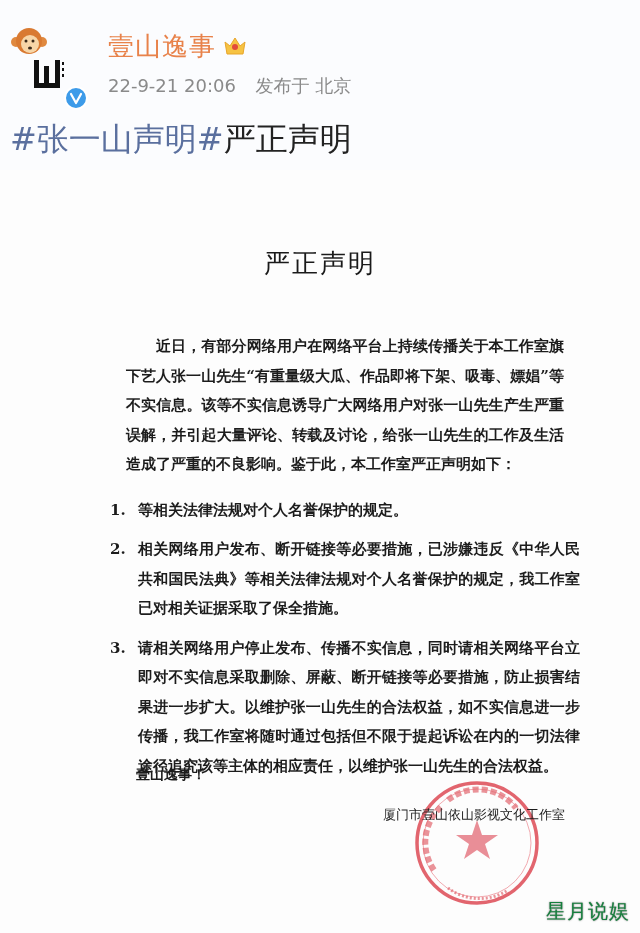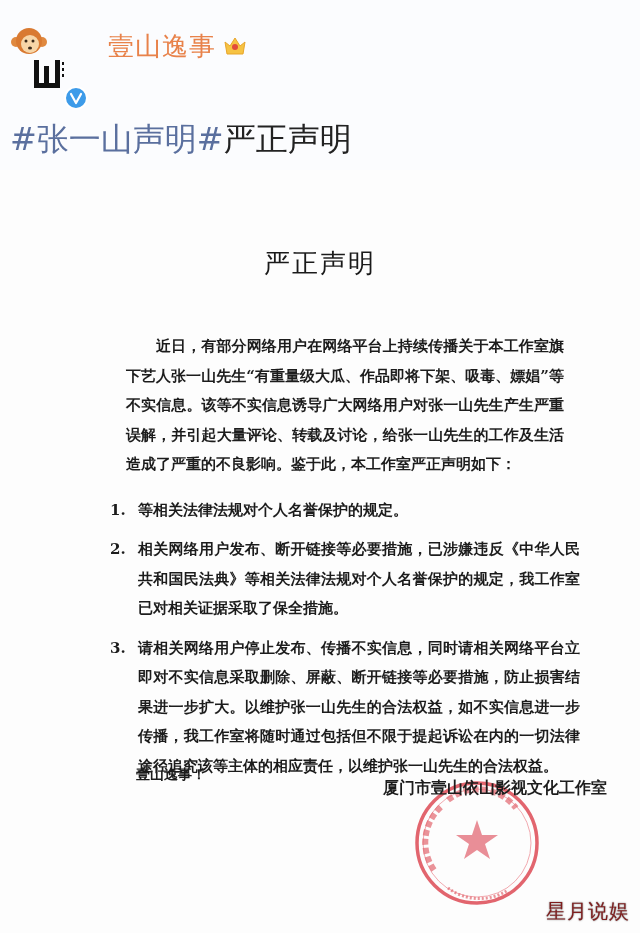--- a/index.html
+++ b/index.html
@@ -115,24 +115,24 @@
     .closing {
       position: absolute;
       left: 136px; top: 596px;
       font-family: "DejaVu Serif", "Liberation Serif", serif;
       font-weight: bold;
       font-size: 14px;
       color: #1c1c1c;
     }
     .signature {
       position: absolute;
-      left: 383px; top: 608px;
-      font-family: "DejaVu Serif", "Liberation Serif", serif;
-      font-weight: bold;
-      font-size: 16px;
+      left: 383px; top: 636px;
+      font-family: "DejaVu Serif", "Liberation Serif", serif;
+      font-weight: normal;
+      font-size: 13px;
       color: #1c1c1c;
       white-space: nowrap;
     }
     .date {
       position: absolute;
       left: 418px; top: 680px;
       font-family: "DejaVu Serif", "Liberation Serif", serif;
       font-weight: bold;
       font-size: 14px;
       color: #1c1c1c;
@@ -142,21 +142,21 @@
     .seal {
       position: absolute;
       left: 412px; top: 608px;
       width: 130px; height: 130px;
       opacity: 0.75;
     }
     .watermark {
       position: absolute;
       right: 10px; bottom: 8px;
       font-size: 20px;
-      color: #7f1d1d;
+      color: #15803d;
       text-shadow: 0 0 2px #999, 0 0 1px #888;
       letter-spacing: 1px;
     }
   </style>
 </head>
 <body>
 
 <div class="header">
   <div class="avatar">
     <svg class="monkey" viewBox="0 0 38 32">
@@ -185,20 +185,24 @@
   </div>
 
   <div class="username-row">
     <span class="username">壹山逸事</span>
     <svg class="crown" viewBox="0 0 26 24">
       <path d="M3 8 L8 12 L13 4 L18 12 L23 8 L21 20 L5 20 Z" fill="#f6c343" stroke="#e8a52a" stroke-width="1"></path>
       <circle cx="13" cy="13" r="3" fill="#e24b3b"></circle>
     </svg>
   </div>
 
+  <div class="meta-row">
+    <span>22-9-21 20:06</span>
+    <span>发布于 北京</span>
+  </div>
 </div>
 
 <div class="post-text">
   <span class="hashtag">#张一山声明#</span><span>严正声明</span>
 </div>
 
 <div class="doc">
   <div class="doc-title">严正声明</div>
 
   <div class="doc-body">

